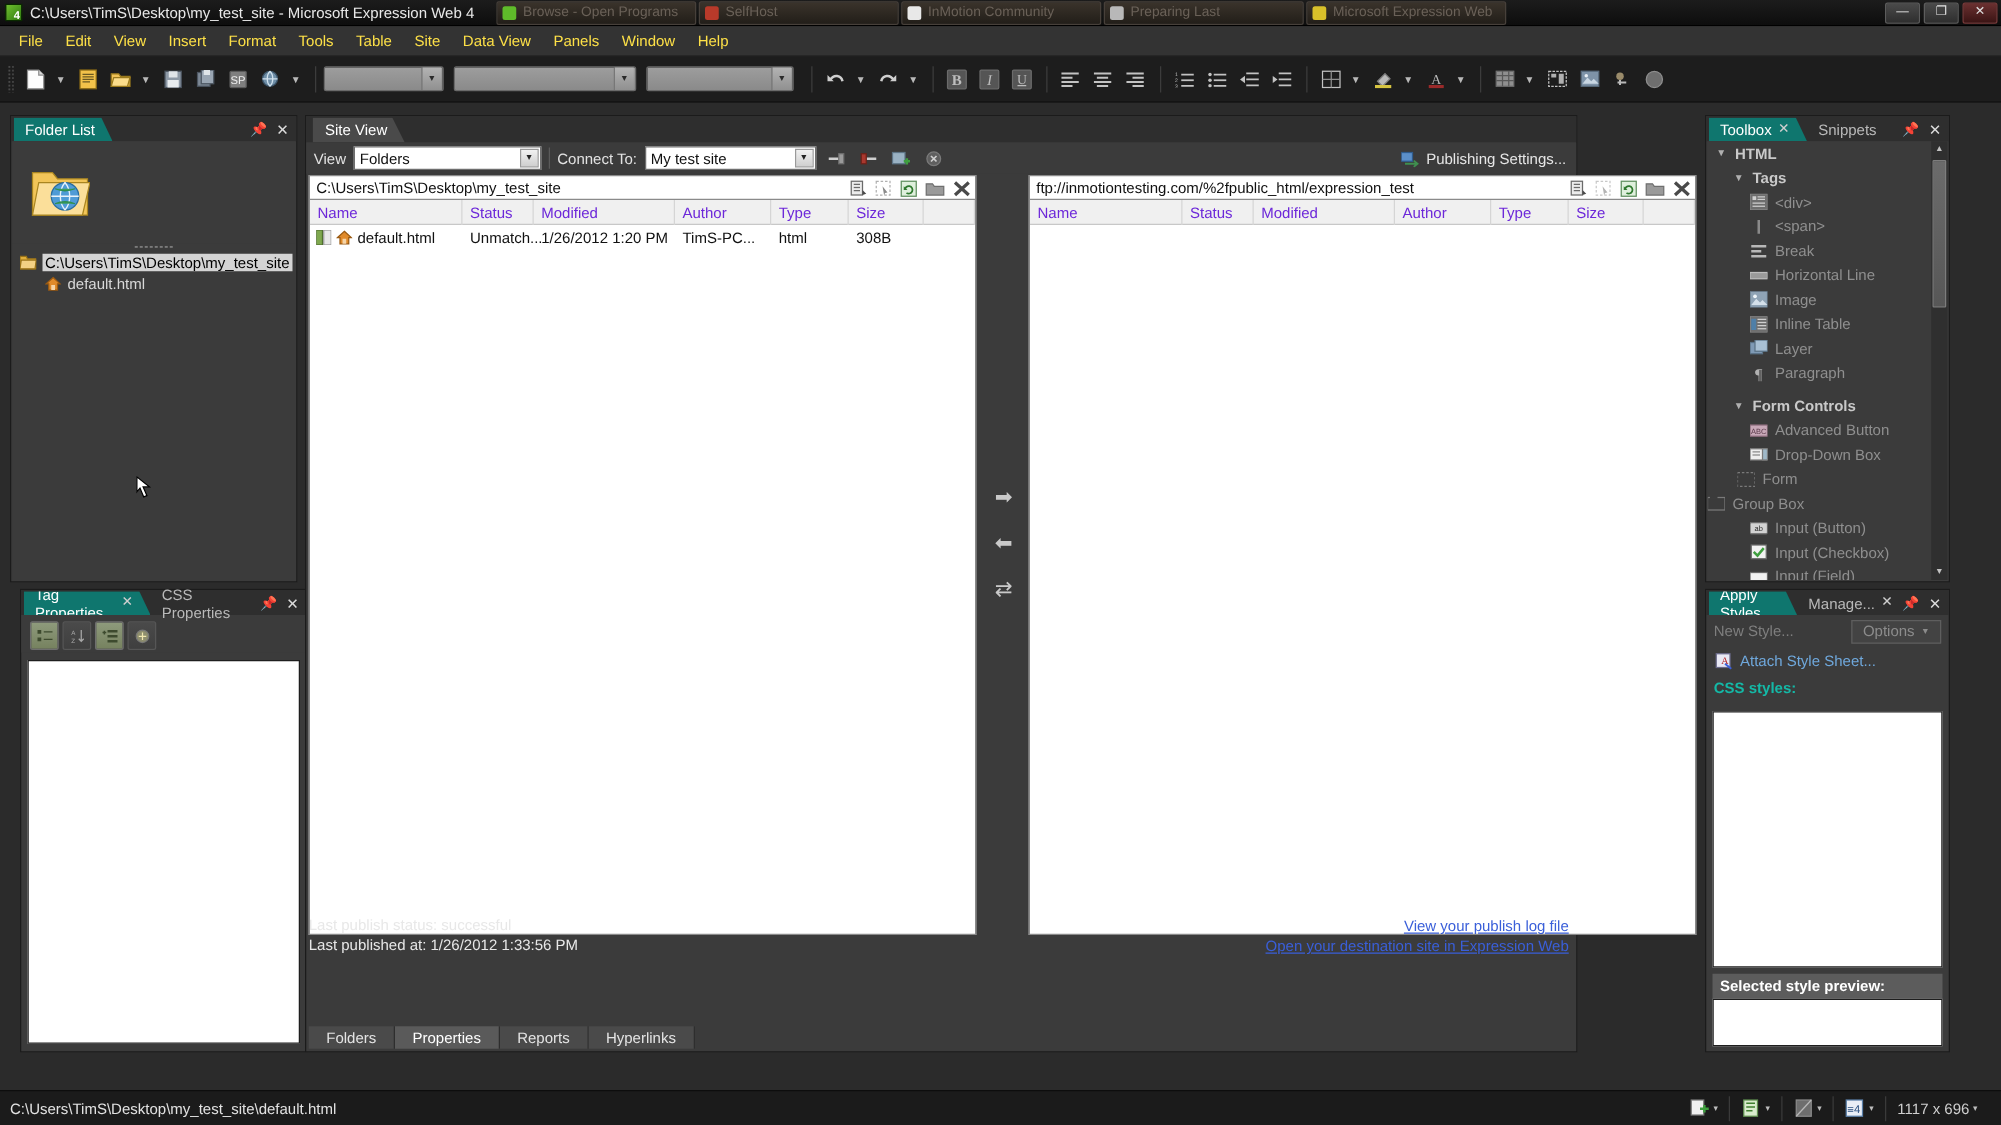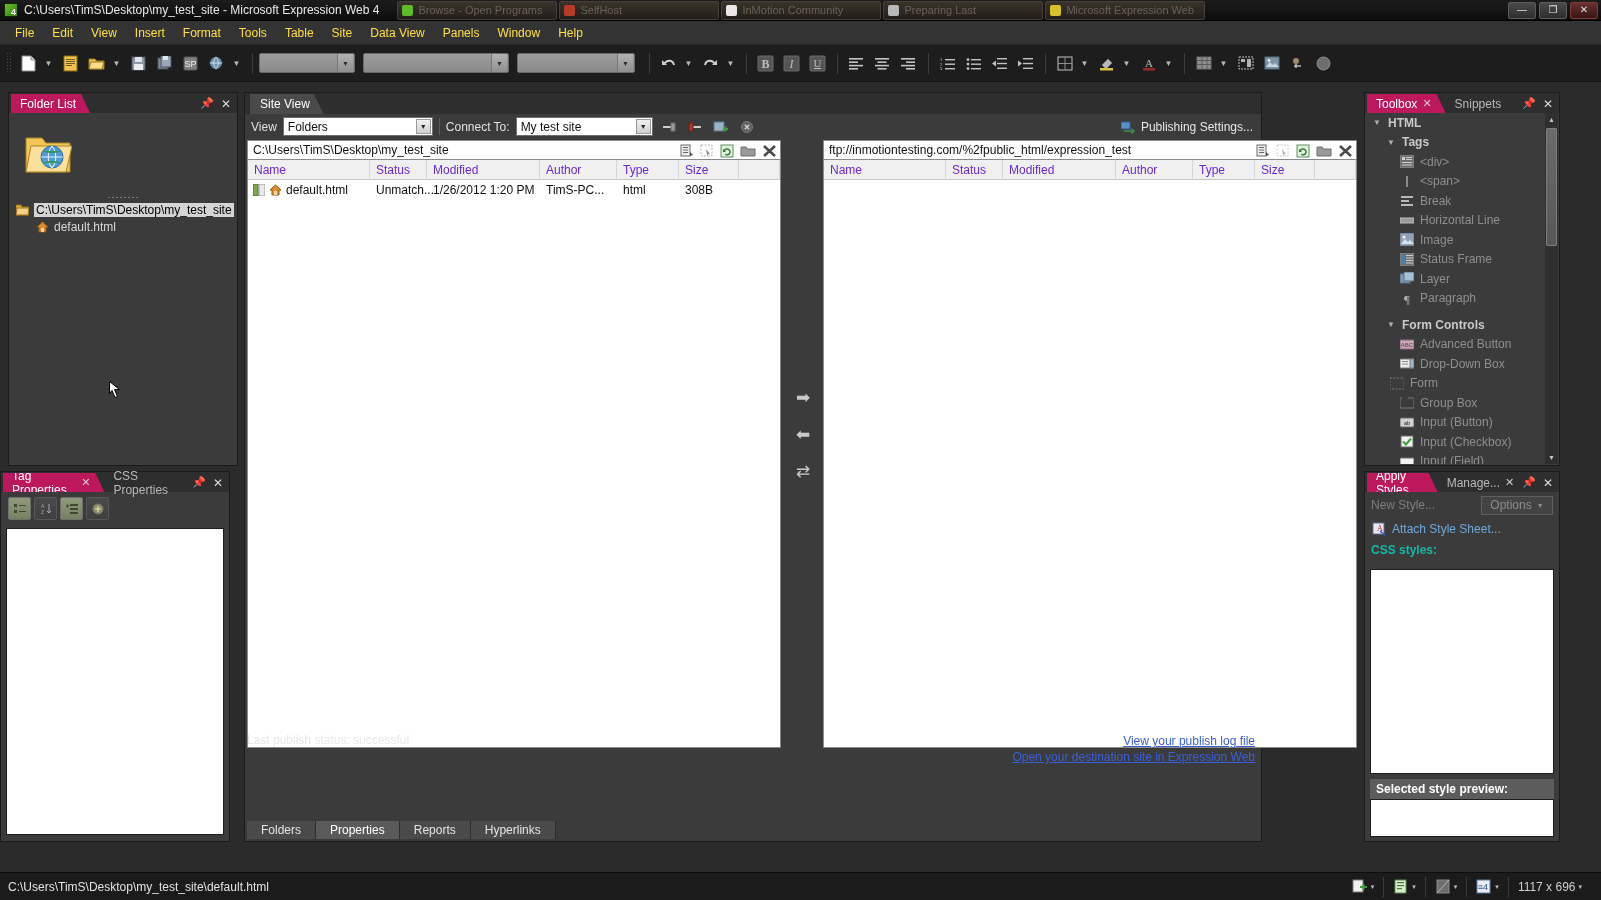--- a/index.html
+++ b/index.html
@@ -96,21 +96,21 @@
   
   .panel { position: absolute; background: #3b3b3b; border: 1px solid #1b1b1b; }
   .panel-tabs {
     height: 20px; background: #2e2e2e; display: flex; align-items: flex-end;
     position: relative; padding-left: 2px;
   }
   .ptab {
     height: 19px; display: flex; align-items: center; gap: 5px; padding: 0 8px 0 9px;
     font-size: 12px; color: #b9b9b9; background: transparent; position: relative;
   }
-  .ptab.active { background: #be185d; color: #ffffff;
+  .ptab.active { background: #0f766e; color: #ffffff;
     clip-path: polygon(0 0, calc(100% - 9px) 0, 100% 100%, 0 100%); padding-right: 14px; }
   .ptab .x { font-size: 11px; color: #cfcfcf; line-height: 1; }
   .ptab-right { margin-left: auto; display: flex; align-items: center; gap: 7px; padding-right: 6px; height:19px;}
   .pin-icon { color: #cfcfcf; font-size: 11px; transform: rotate(0deg); }
   .close-icon { color: #dcdcdc; font-size: 12px; line-height: 1; }
 
   
   #folderList { left: 8px; top: 10px; width: 230px; height: 374px; background:#3b3b3b; }
   .fl-body { position:absolute; left:1px; top:20px; right:1px; bottom:1px; background:#3b3b3b; }
   .fl-preview { height: 82px; display:flex; align-items:center; padding-left: 14px; }
@@ -119,21 +119,21 @@
   }
   .fl-splitter i { display:block; width:32px; height:3px;
     background-image: radial-gradient(#7b7b7b 40%, transparent 41%); background-size: 4px 3px;}
   .fl-tree { padding-top: 1px; }
   .fl-row { height: 17px; display:flex; align-items:center; gap:5px; padding-left: 6px; font-size: 12px;}
   .fl-row.sel .fl-label { background:#d4d4d4; color:#000; padding: 0 2px;}
   .fl-row .fl-label { color:#d8d8d8; }
   .fl-row.child { padding-left: 26px; }
 
   
-  #tagProps { left: 0; top: 389px; width: 230px; height: 371px; }
+  #tagProps { left: 16px; top: 389px; width: 230px; height: 371px; }
   .tp-toolrow { height: 30px; background:#3b3b3b; display:flex; align-items:center; gap:3px; padding:3px 0 0 7px;}
   .tpbtn { width:23px; height:23px; border:1px solid #6f6f6f; border-radius:2px;
     background: linear-gradient(180deg,#8e9a7c,#76825f); display:flex; align-items:center; justify-content:center;}
   .tpbtn.off { background: linear-gradient(180deg,#4a4a4a,#3f3f3f); border-color:#565656;}
   .tp-canvas { position:absolute; left:5px; top:56px; right:5px; bottom:6px; background:#ffffff; border:1px solid #1e1e1e;}
 
   
   #siteView { left: 244px; top: 10px; width: 1018px; height: 750px; background:#3b3b3b; border:1px solid #1b1b1b;}
   .sv-tabrow { height: 21px; background:#2e2e2e; display:flex; align-items:flex-end; padding-left: 5px; }
   .sv-tab { height: 20px; padding: 0 14px 0 10px; font-size:12px; color:#fff; background:#4a4a4a;
@@ -785,20 +785,21 @@
               <div class="c-type">Type</div>
               <div class="c-size">Size</div>
               <div class="c-last"></div>
             </div>
           </div>
         </div>
       </div>
 
       <div class="pub-status">
         <div class="line">Last publish status: successful</div>
+        <div class="line">Last published at: 1/26/2012 1:33:56 PM</div>
       </div>
       <div class="pub-links">
         <a href="#">View your publish log file</a>
         <a href="#">Open your destination site in Expression Web</a>
       </div>
 
       <div class="sv-bottabs">
         <div class="bottab">Folders</div>
         <div class="bottab active">Properties</div>
         <div class="bottab">Reports</div>
@@ -877,21 +878,21 @@
           <svg class="tbx-ico" viewBox="0 0 14 13">
               <rect x="0" y="0" width="14" height="13" fill="#6e6e6e" stroke="#8a8a8a"></rect>
               <rect x="1" y="2" width="4" height="9" fill="#4f7fa8"></rect>
               <g fill="#cfcfcf">
                 <rect x="6" y="2" width="7" height="1"></rect>
                 <rect x="6" y="4.5" width="7" height="1"></rect>
                 <rect x="6" y="7" width="7" height="1"></rect>
                 <rect x="6" y="9.5" width="7" height="1"></rect>
               </g>
             </svg>
-          <span>Status Frame</span>
+          <span>Inline Table</span>
         </div>
         <div class="tbx-row" style="padding-left:34px">
           <svg class="tbx-ico" viewBox="0 0 14 13">
               <rect x="0" y="2" width="10" height="9" fill="#7f9ab5" stroke="#5a7286"></rect>
               <rect x="4" y="0" width="10" height="9" fill="#a8c0d4" stroke="#5a7286"></rect>
             </svg>
           <span>Layer</span>
         </div>
         <div class="tbx-row" style="padding-left:34px">
           <svg class="tbx-ico" viewBox="0 0 14 13">
@@ -921,21 +922,21 @@
               </g>
             </svg>
           <span>Drop-Down Box</span>
         </div>
         <div class="tbx-row" style="padding-left:24px">
           <svg class="tbx-ico" viewBox="0 0 14 13">
               <rect x="0" y="1" width="14" height="11" fill="none" stroke="#7a7a7a" stroke-dasharray="2 1.5"></rect>
             </svg>
           <span>Form</span>
         </div>
-        <div class="tbx-row" style="padding-left:34px">
+        <div class="tbx-row" style="">
           <svg class="tbx-ico" viewBox="0 0 14 13">
               <rect x="0" y="2" width="14" height="10" fill="none" stroke="#7a7a7a"></rect>
               <rect x="2" y="0" width="6" height="3" fill="#3b3b3b"></rect>
             </svg>
           <span>Group Box</span>
         </div>
         <div class="tbx-row" style="padding-left:34px">
           <svg class="tbx-ico" viewBox="0 0 14 13">
               <rect x="0" y="2" width="14" height="9" rx="1" fill="#d2d2d2" stroke="#6a6a6a"></rect>
               <text x="7" y="9" font-size="6" fill="#2a2a2a" text-anchor="middle" font-family="Liberation Sans">ab</text>

